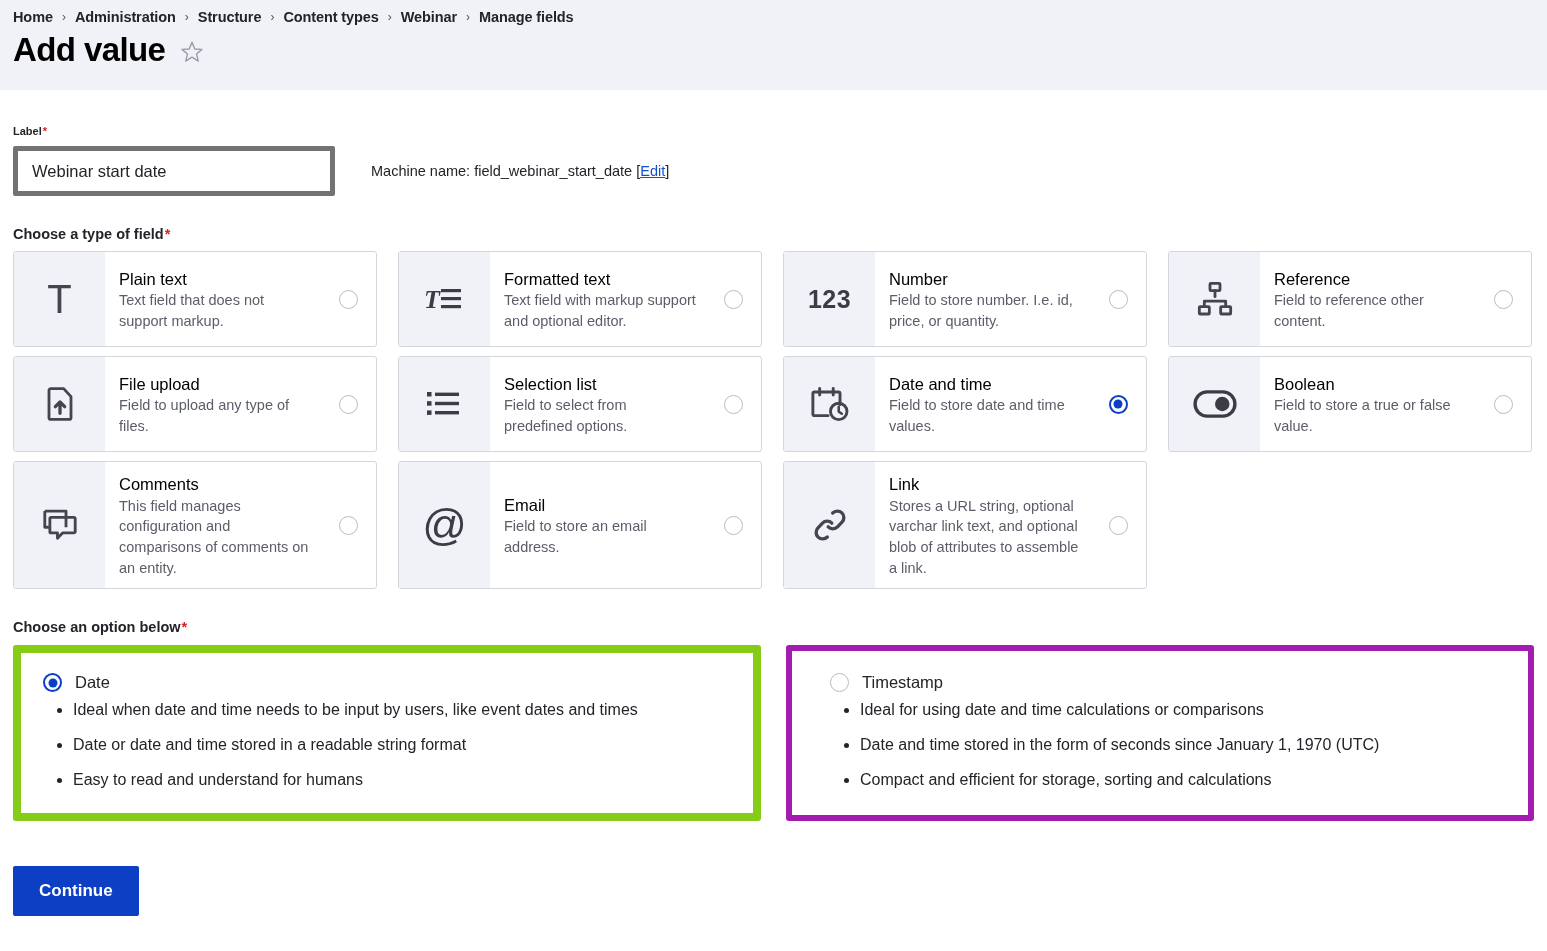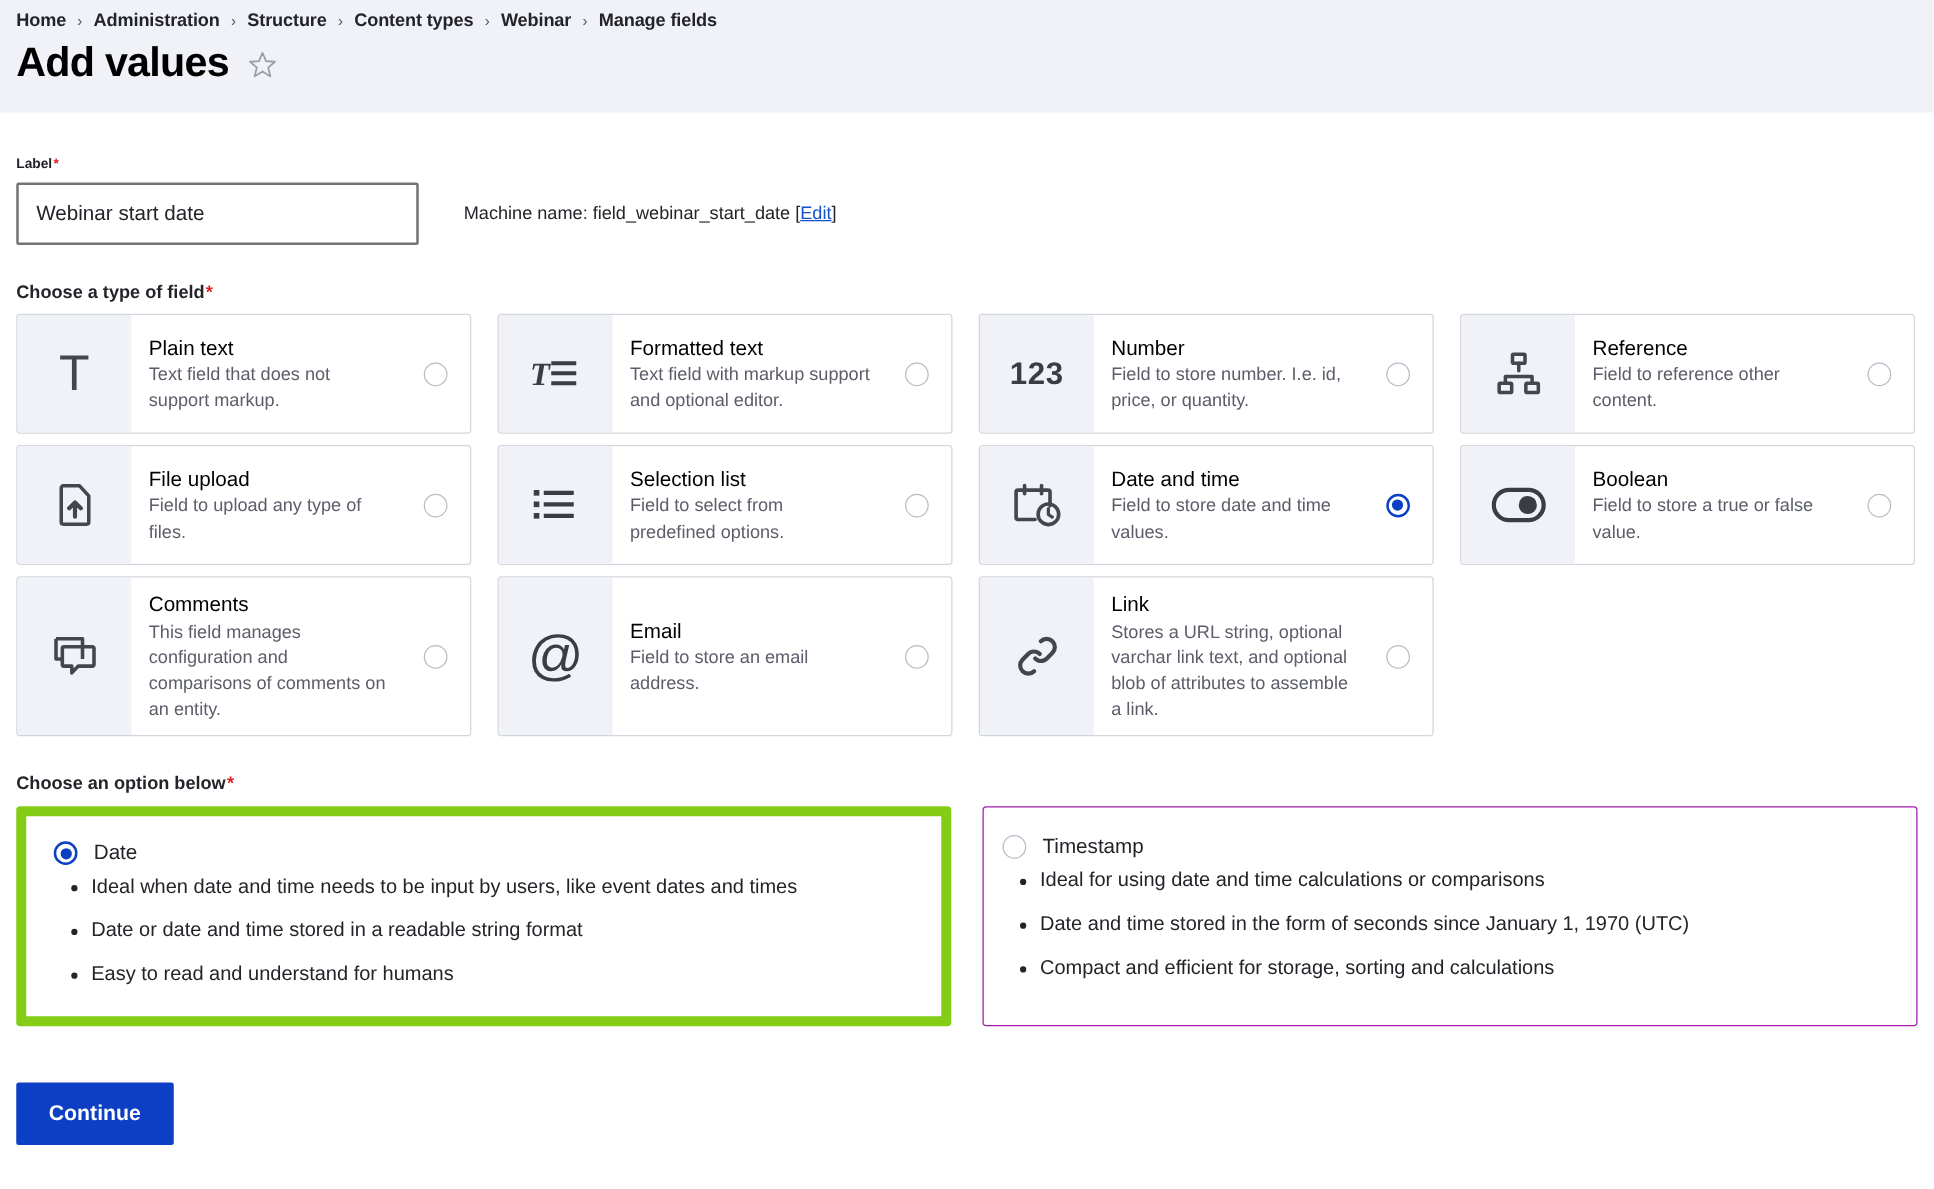--- a/index.html
+++ b/index.html
@@ -65,21 +65,21 @@
     color: #232429;
     margin-top: 35px;
     margin-bottom: 9px;
   }
   .req { color: #d72222; font-weight: bold; margin-left: 1px; }
 
   .label-row { display: flex; align-items: center; }
   .label-input {
     width: 322px;
     height: 50px;
-    border: 2px solid #737373;
+    border: 5px solid #737373;
     border-radius: 2px;
     background: #fff;
     font-family: "Liberation Sans", sans-serif;
     font-size: 16.5px;
     color: #232429;
     padding: 0 14px;
     outline: none;
   }
   .machine-name {
     margin-left: 36px;
@@ -194,24 +194,24 @@
   }
 
   
   .option-grid {
     display: grid;
     grid-template-columns: 748px 748px;
     gap: 25px;
     margin-top: 10px;
   }
   .option-panel {
-    border: 1px solid #a21caf;
+    border: 6px solid #a21caf;
     border-radius: 3px;
     background: #fff;
-    padding: 22px 24px 24px 15px;
+    padding: 22px 24px 24px 38px;
     cursor: pointer;
   }
   .option-panel.selected {
     border: 8px solid #84cc16;
     padding: 20px 22px 22px 22px;
   }
   .option-head {
     display: flex;
     align-items: center;
     gap: 13px;
@@ -271,21 +271,21 @@
       <span class="breadcrumb-sep">›</span>
       <span class="breadcrumb-item">Structure</span>
       <span class="breadcrumb-sep">›</span>
       <span class="breadcrumb-item">Content types</span>
       <span class="breadcrumb-sep">›</span>
       <span class="breadcrumb-item">Webinar</span>
       <span class="breadcrumb-sep">›</span>
       <span class="breadcrumb-item">Manage fields</span>
     </nav>
   <div class="title-row">
-    <h1 class="page-title">Add values</h1>
+    <h1 class="page-title">Add value</h1>
     <span class="star-icon">
       <svg width="26" height="26" viewBox="0 0 24 24" fill="none" stroke="#9a9da6" stroke-width="1.3" stroke-linejoin="round" aria-hidden="true">
         <polygon points="12,3 14.6,9.2 21.2,9.6 16.2,13.9 17.8,20.4 12,16.8 6.2,20.4 7.8,13.9 2.8,9.6 9.4,9.2"></polygon>
       </svg>
     </span>
   </div>
 </div>
 
 <div class="content">
 

